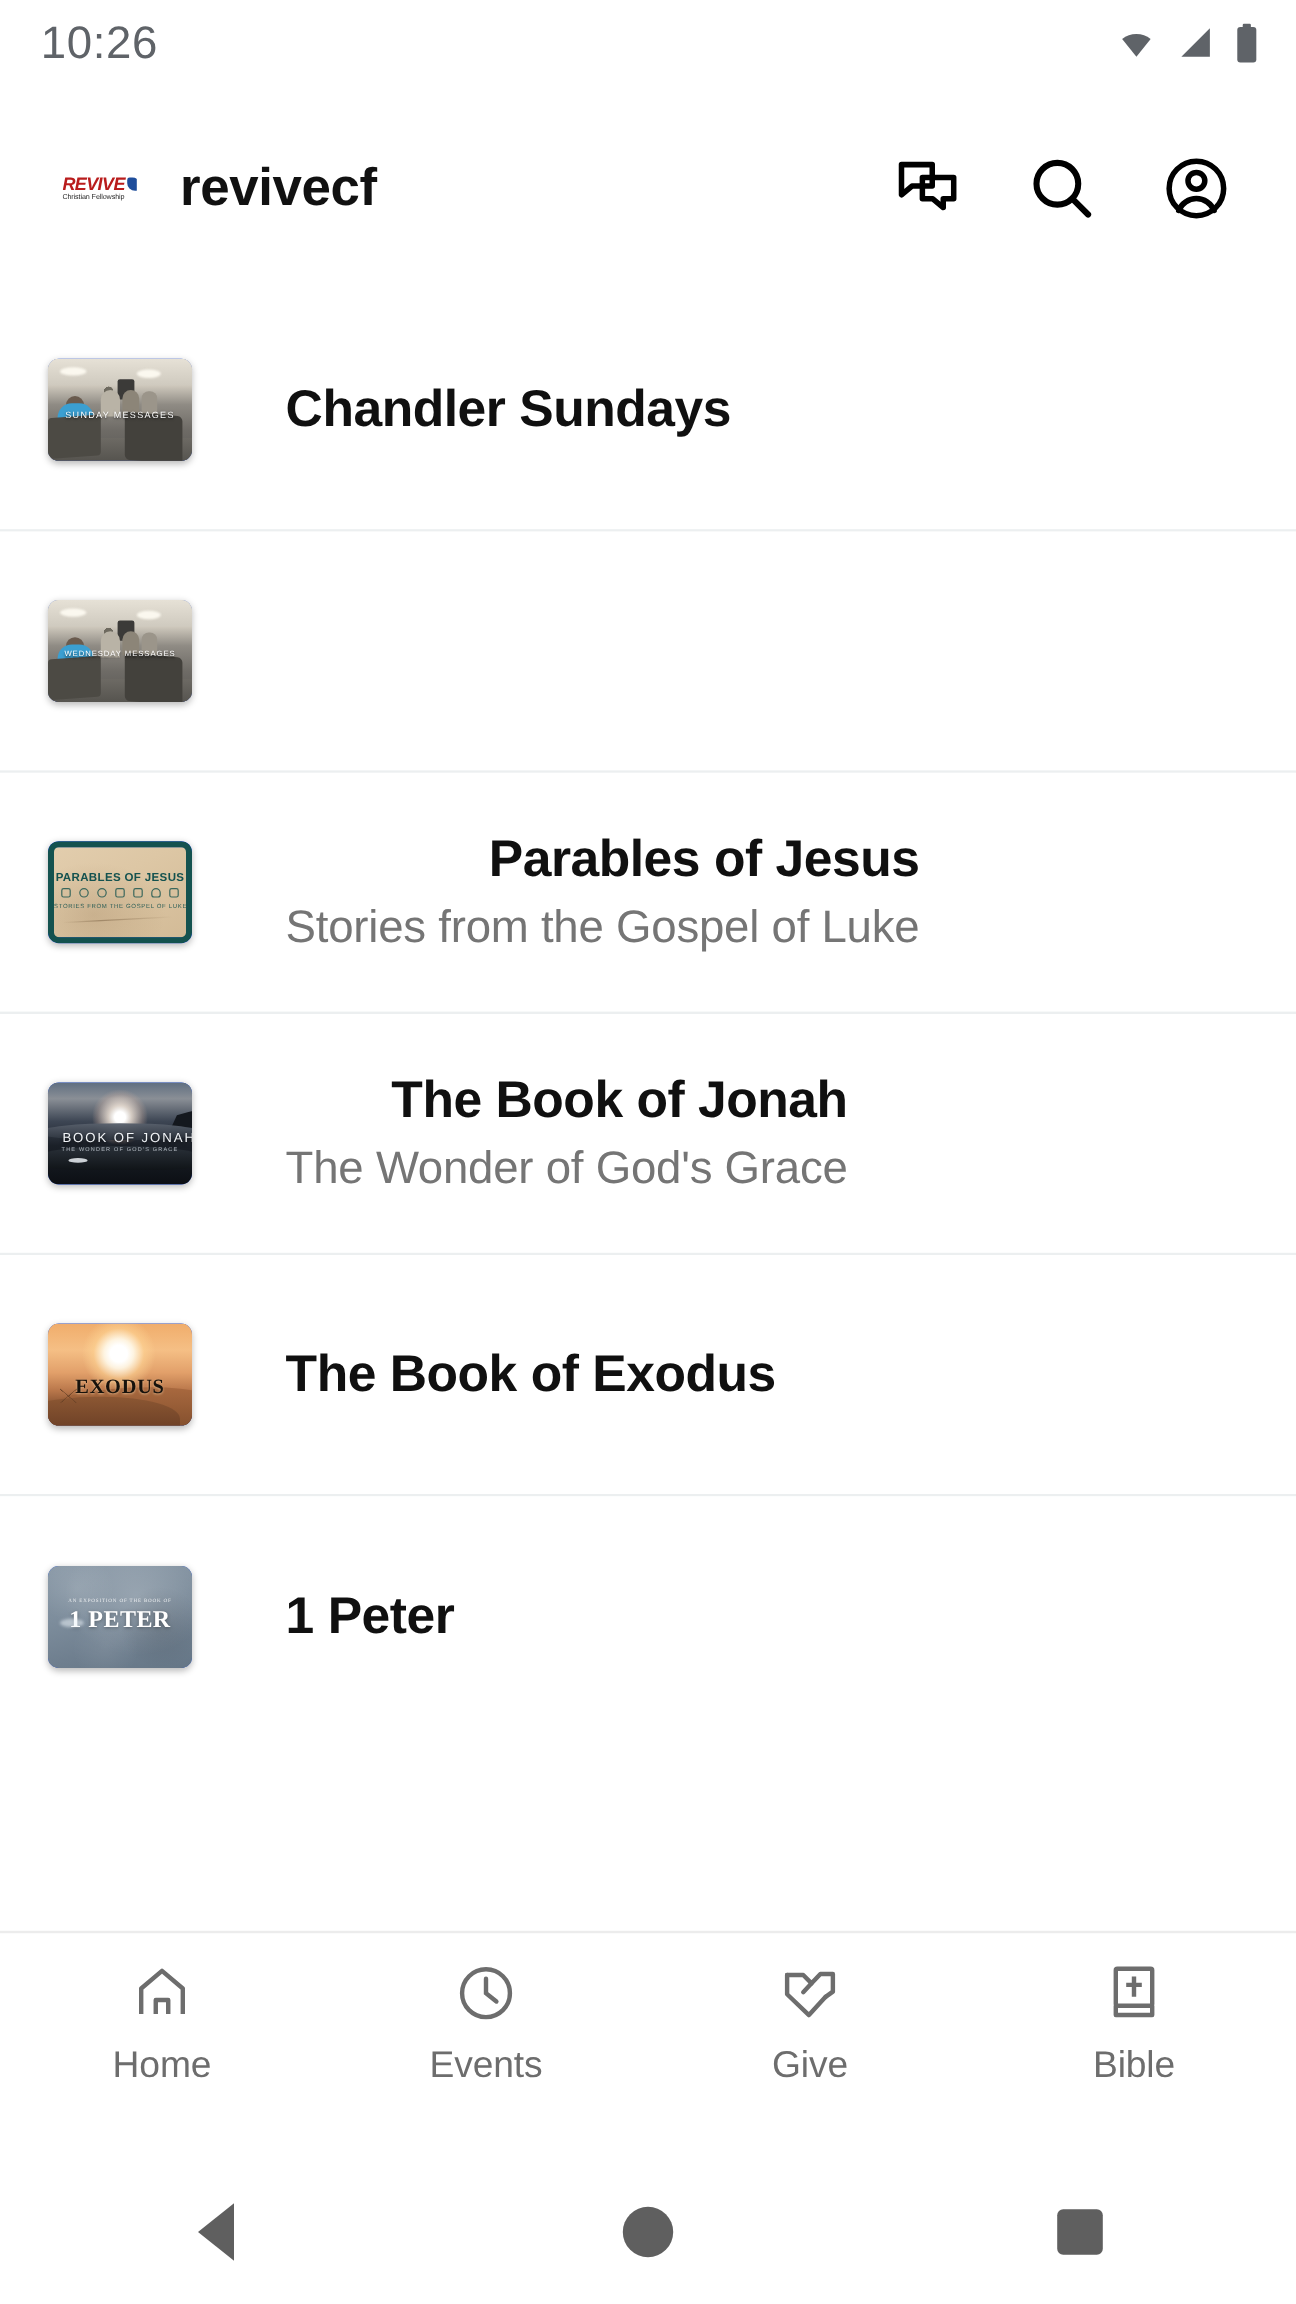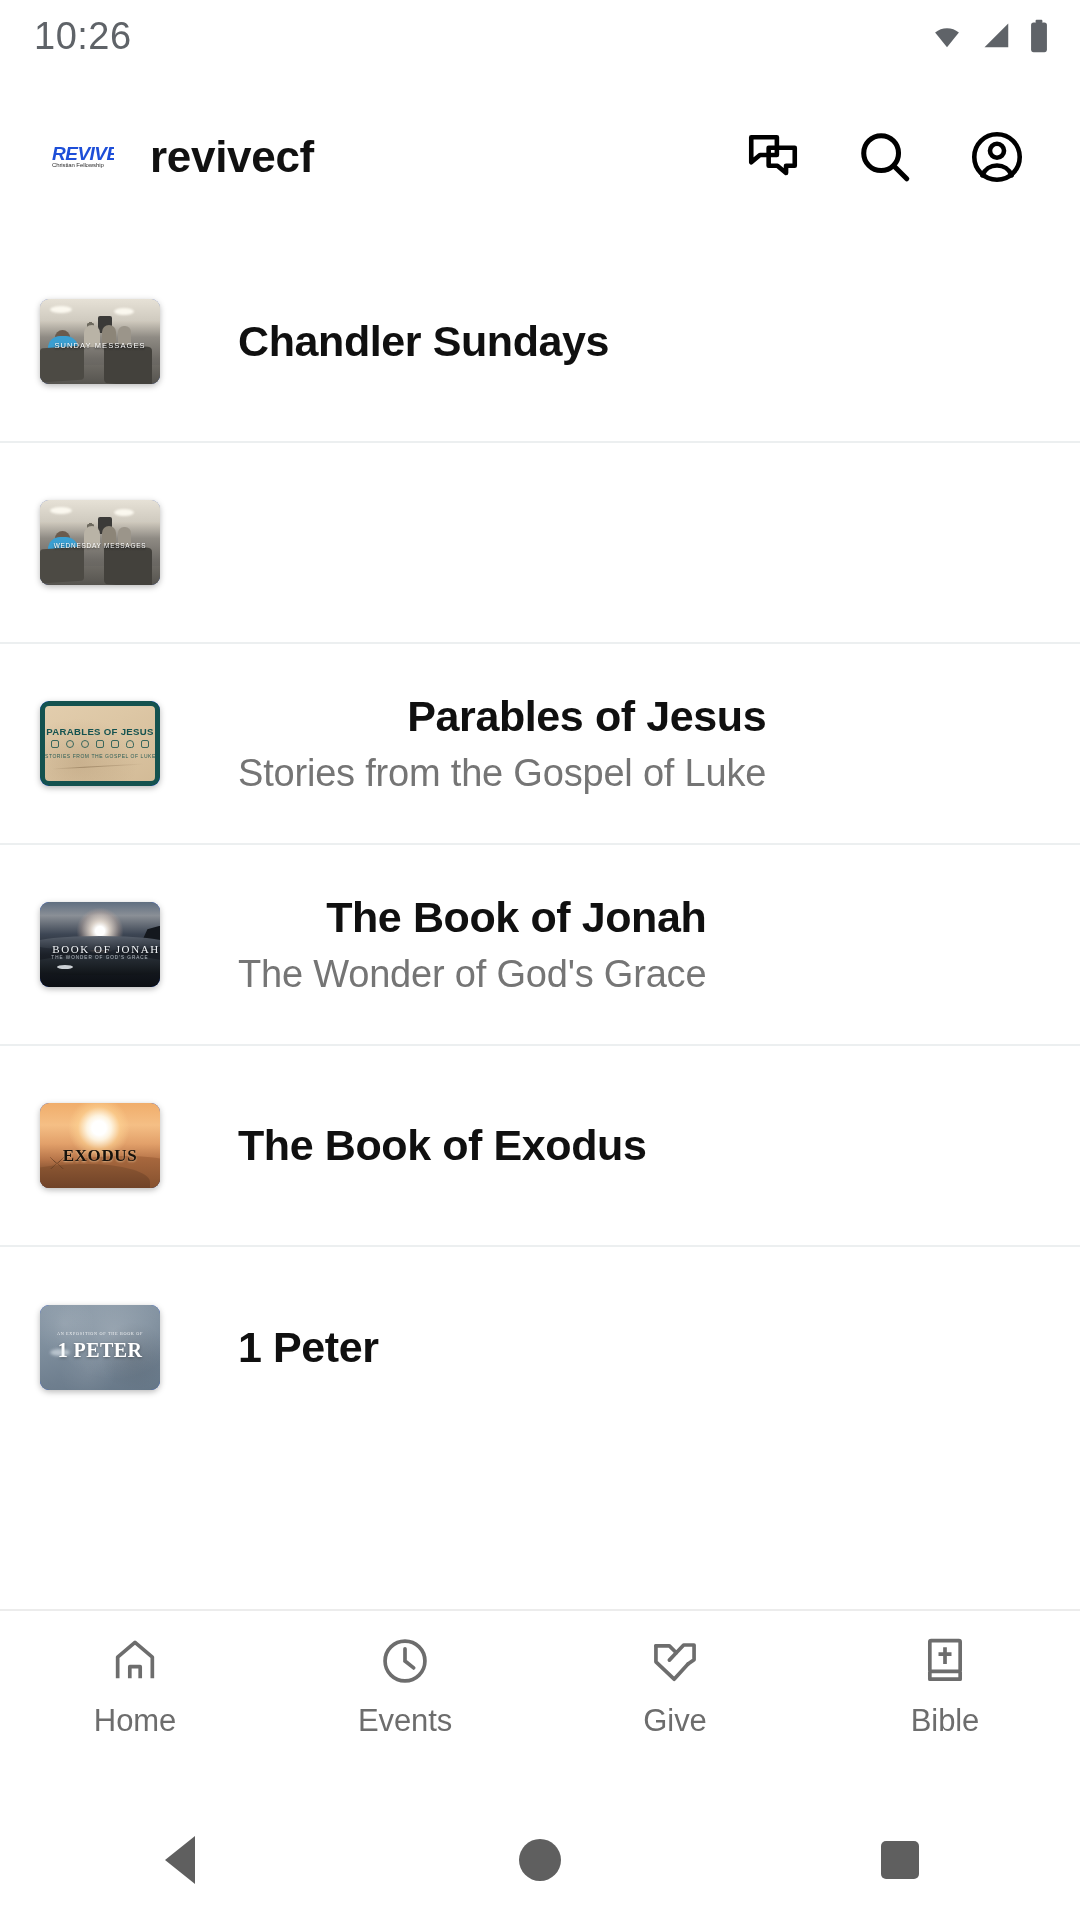--- a/index.html
+++ b/index.html
@@ -30,22 +30,22 @@
   .brand-logo {
     width: 62px; height: 34px; flex:0 0 62px;
     background: #ffffff;
     display: flex; flex-direction: column; align-items: flex-start; justify-content: center;
     overflow: hidden; position: relative;
   }
   .brand-logo .lg-top { display:flex; align-items:center; gap:2px; }
   .brand-logo .lg-word {
     font-family: "Liberation Sans", sans-serif;
     font-weight: 700; font-style: italic;
-    font-size: 19px; line-height: 15px;
-    color: #1d4ed8; letter-spacing: -0.5px;
+    font-size: 15px; line-height: 15px;
+    color: #b91c1c; letter-spacing: -0.5px;
   }
   .brand-logo .lg-leaf { width:11px; height:11px; background:#1e4d9b; border-radius:2px 60% 2px 60%; }
   .brand-logo .lg-sub {
     font-size: 6px; line-height: 8px; color:#2b2b2b; letter-spacing: -0.1px;
     white-space: nowrap; font-family:"Liberation Sans",sans-serif;
   }
   .app-title {
     margin-left: 36px;
     font-size: 44px; font-weight: 700; color: #111; letter-spacing: -0.3px;
   }
@@ -151,21 +151,21 @@
     position:absolute; left:-10px; right:-10px; top:62%; height:20px;
     background: linear-gradient(#2a3139, #101418); border-radius:50% 50% 30% 30%;
   }
   .art-jonah .jn-foam {
     position:absolute; left:14%; top:74%; width:16px; height:4px;
     background: rgba(235,240,245,.85); border-radius:50%; filter: blur(.6px);
   }
   .art-jonah .jn-title {
     position:absolute; left:0; right:0; top:48%; text-align:center;
     color:#f2f5f8; font-size:11px; letter-spacing:1.6px;
-    font-family:Liberation Serif, serif; white-space:nowrap;
+    font-family:Liberation Sans, sans-serif; white-space:nowrap;
     text-shadow: 0 1px 3px rgba(0,0,0,.8);
     margin-left: 12px;
   }
   .art-jonah .jn-sub {
     position:absolute; left:0; right:0; top:62%; text-align:center;
     color:rgba(225,232,240,.72); font-size:4.6px; letter-spacing:1px;
     font-family:"Liberation Sans",sans-serif; white-space:nowrap;
   }
 
   

